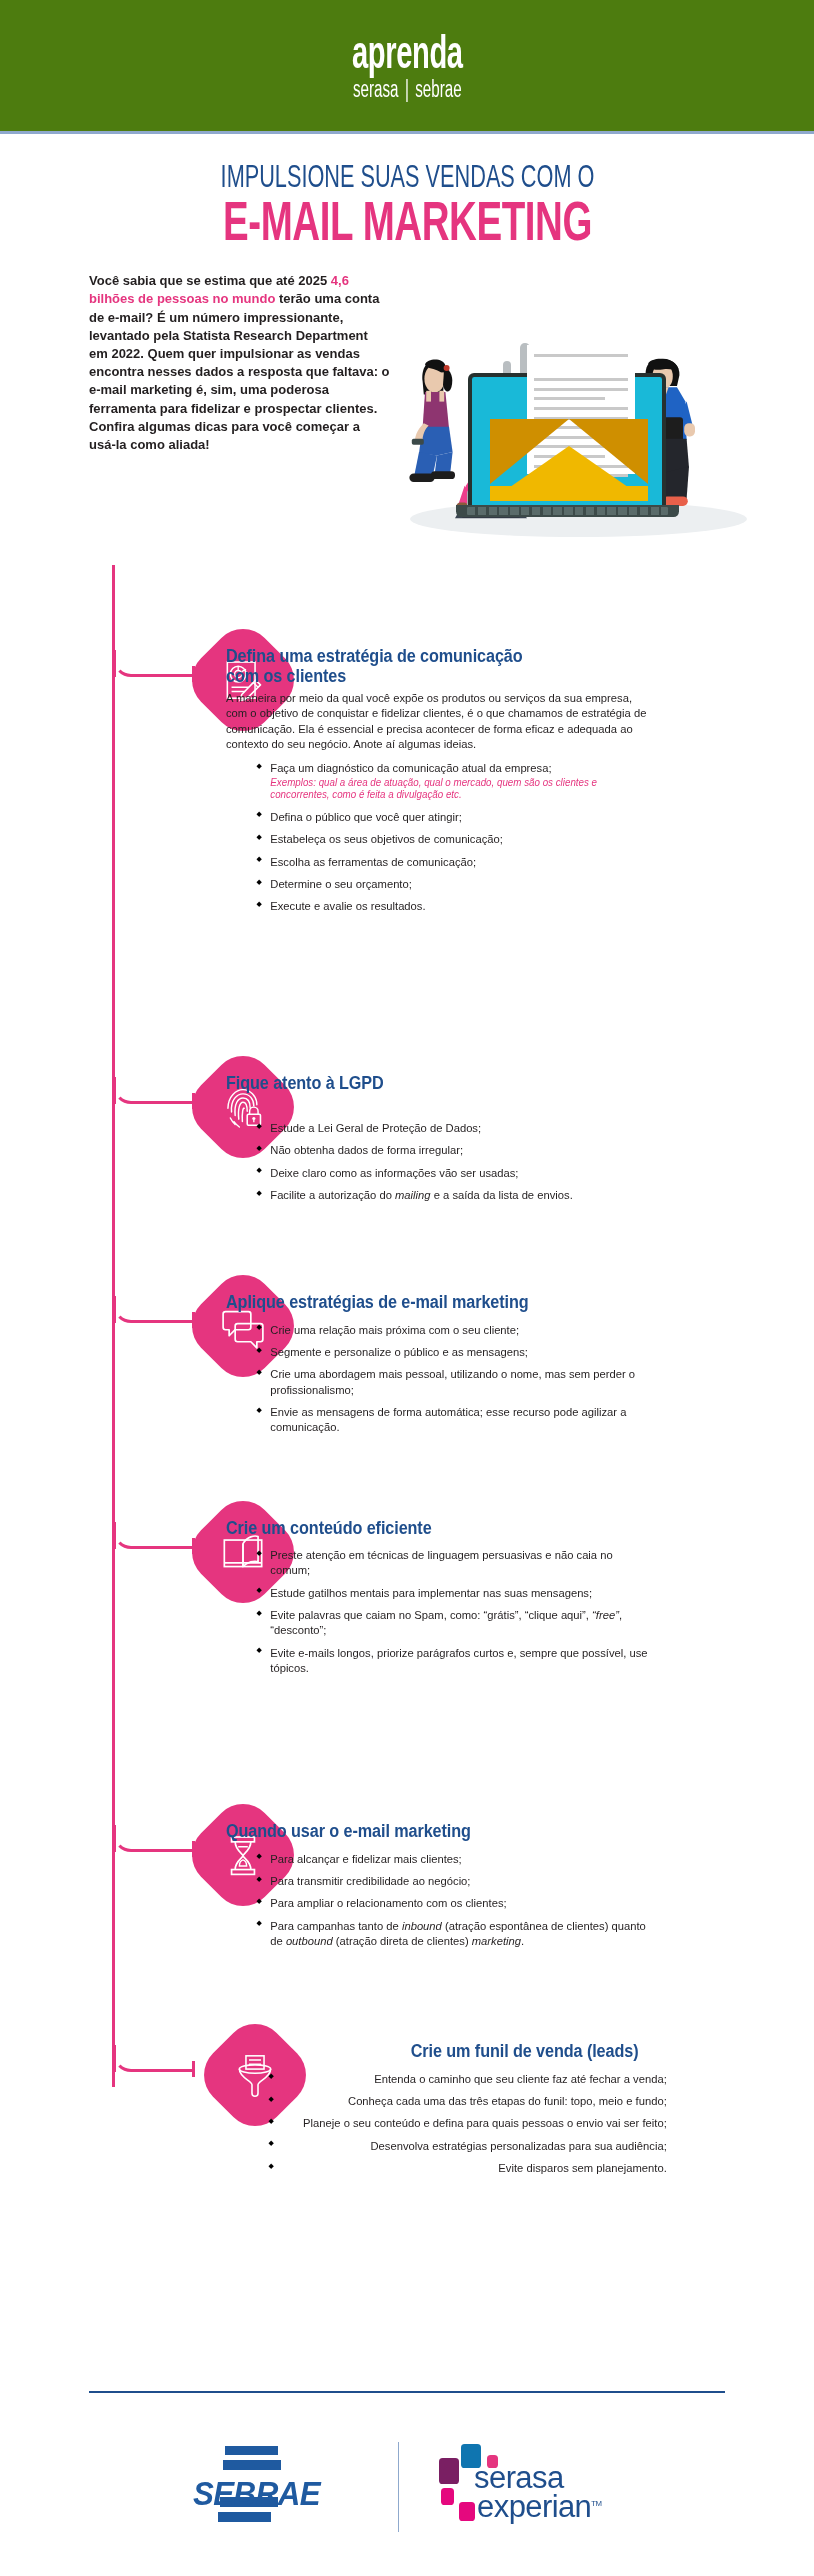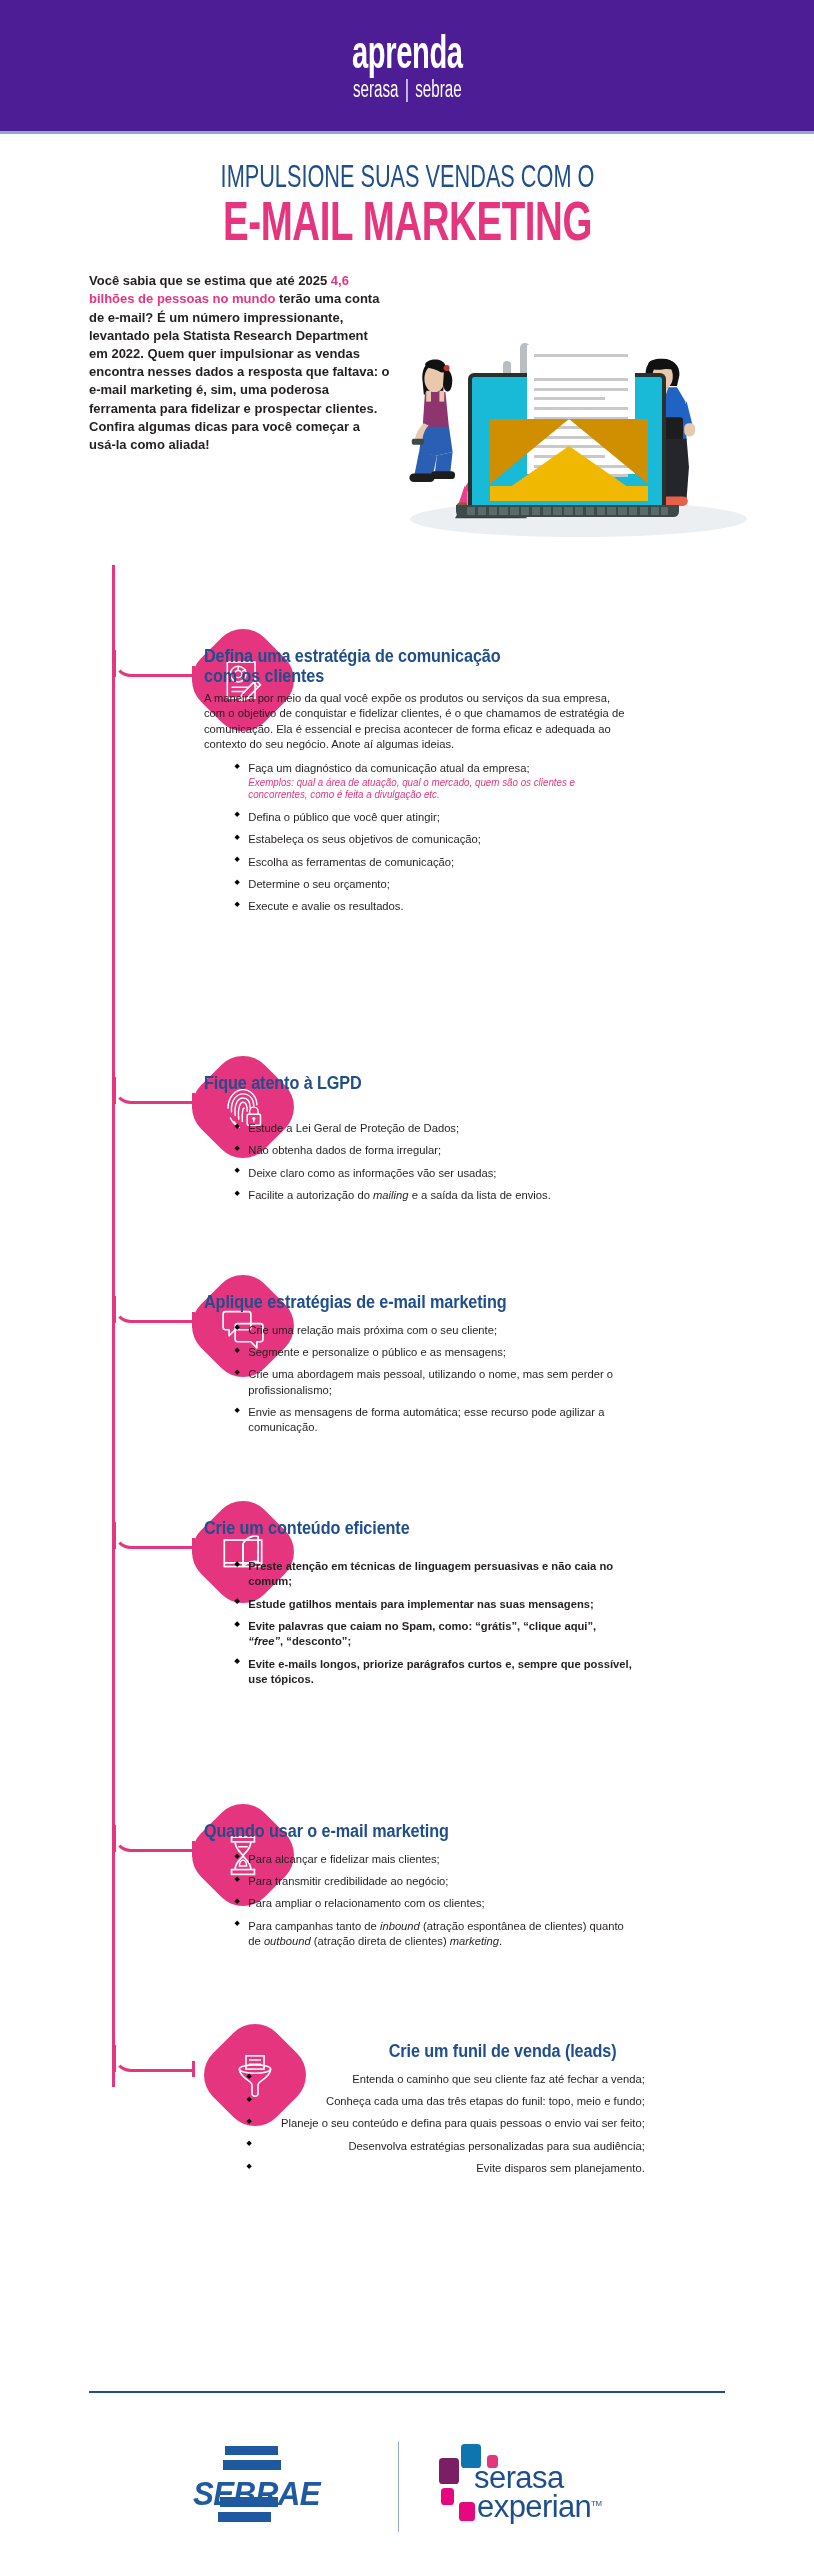--- a/index.html
+++ b/index.html
@@ -11,21 +11,21 @@
     font-family: "Liberation Sans", sans-serif;
     color: #231f20;
     position: relative;
     overflow-x: hidden;
   }
 
   
   .header-bar {
     width: 100%;
     height: 131px;
-    background: #4c1d95;
+    background: #4d7c0f;
     display: flex;
     flex-direction: column;
     align-items: center;
     justify-content: center;
   }
   .brand-aprenda {
     color: #ffffff;
     font-size: 47px;
     line-height: 0.95;
     font-weight: 700;
@@ -220,21 +220,21 @@
     right: -1.2px; bottom: -8.4px;
     width: 3px; height: 15.6px;
     background: #e5357f;
   }
 
   
   .section {
     position: relative;
     display: flex;
     align-items: flex-start;
-    padding-left: 84px;
+    padding-left: 106px;
     min-height: 36px;
   }
   .diamond {
     position: absolute;
     left: 198px;
     top: 0;
     width: 90px;
     height: 90px;
     background: #e5357f;
     border-radius: 34% 34% 34% 34% / 34% 34% 34% 34%;
@@ -566,21 +566,21 @@
   <div class="diamond">
     <svg width="47" height="47" viewBox="0 0 78 78">
       <rect x="8" y="18" width="62" height="44" fill="none" stroke="#fff" stroke-width="2.8"></rect>
       <path d="M39 24 v38" stroke="#fff" stroke-width="2.8" fill="none"></path>
       <path d="M39 24 C46 12 58 10 64 12 L64 54 C58 52 46 54 39 62 Z" fill="none" stroke="#fff" stroke-width="2.8" stroke-linejoin="round"></path>
       <path d="M8 56 h62" stroke="#fff" stroke-width="2.8"></path>
     </svg>
   </div>
   <div class="sec-body">
     <div class="sec-title">Crie um conteúdo eficiente</div>
-    <ul class="bullets" style="margin-top:20px;font-weight:bold;">
+    <ul class="bullets" style="margin-top:9px;">
       <li>Preste atenção em técnicas de linguagem persuasivas e não caia no comum;</li>
       <li>Estude gatilhos mentais para implementar nas suas mensagens;</li>
       <li>
         <span>Evite palavras que caiam no Spam, como: “grátis”, “clique aqui”, </span><em>“free”</em><span>, “desconto”;</span>
       </li>
       <li>Evite e-mails longos, priorize parágrafos curtos e, sempre que possível, use tópicos.</li>
     </ul>
   </div>
 </div>
 

